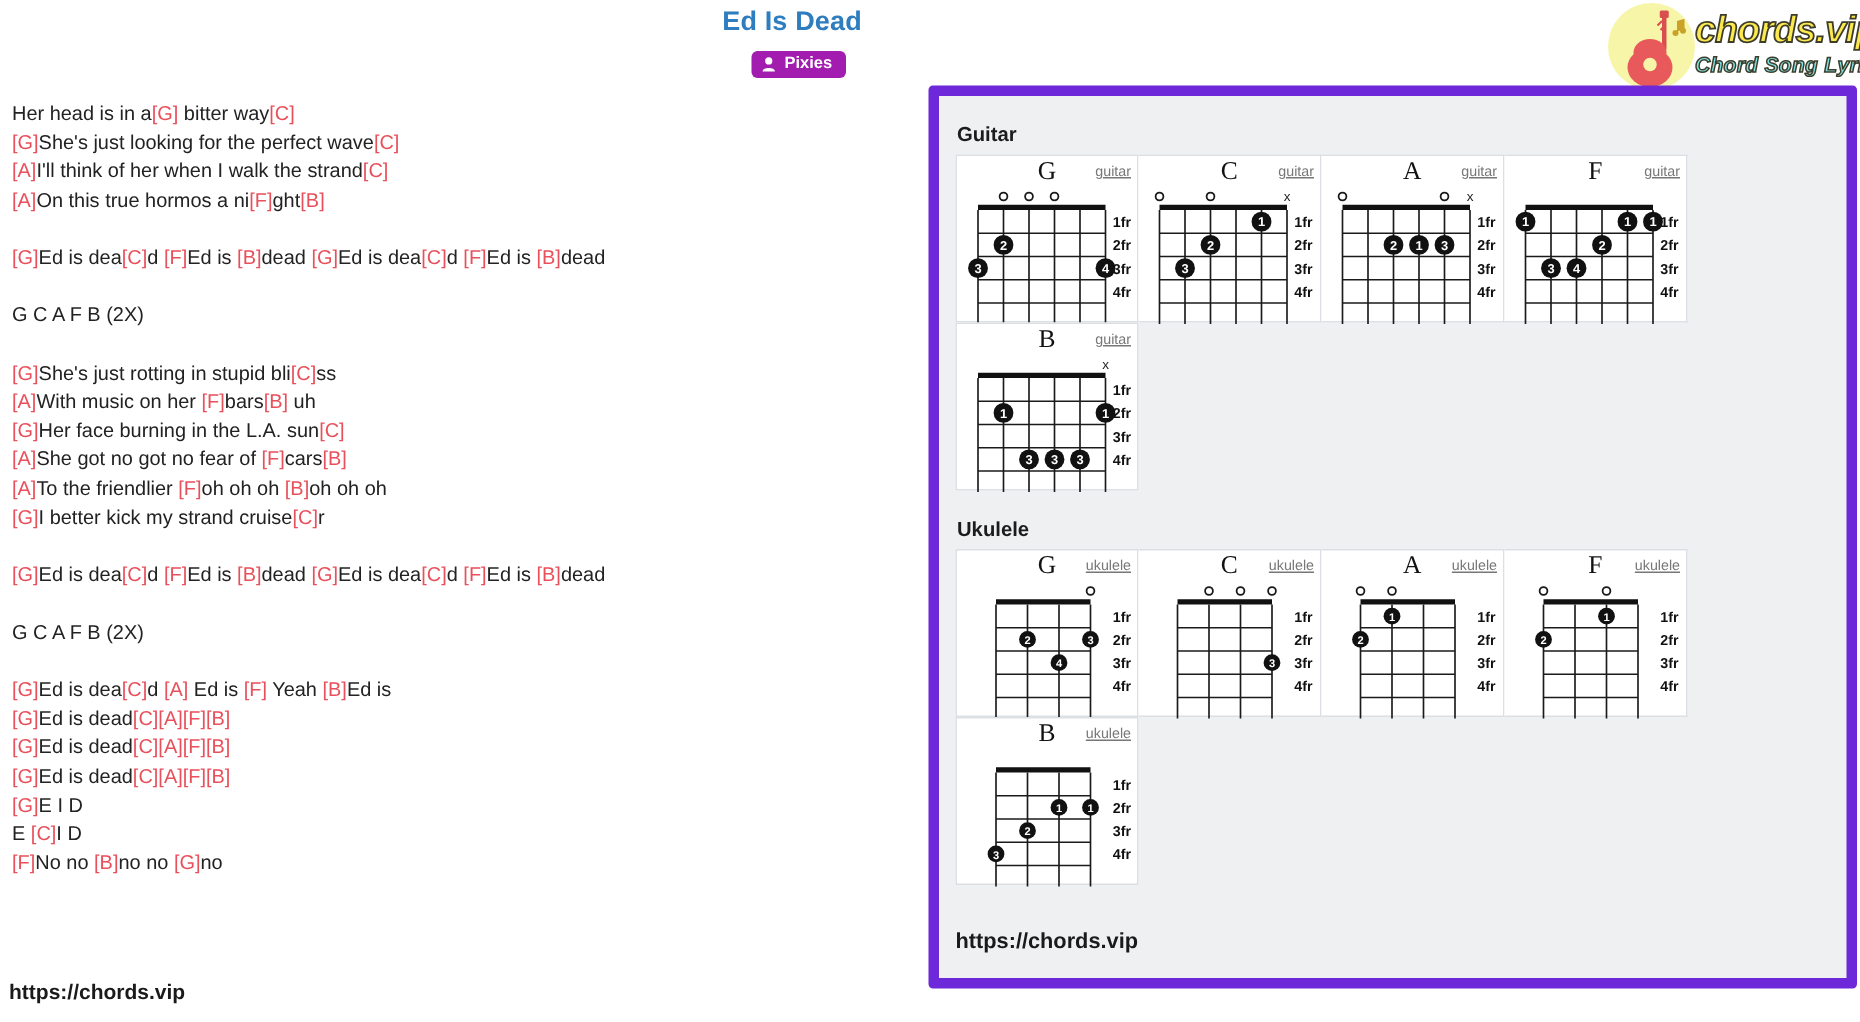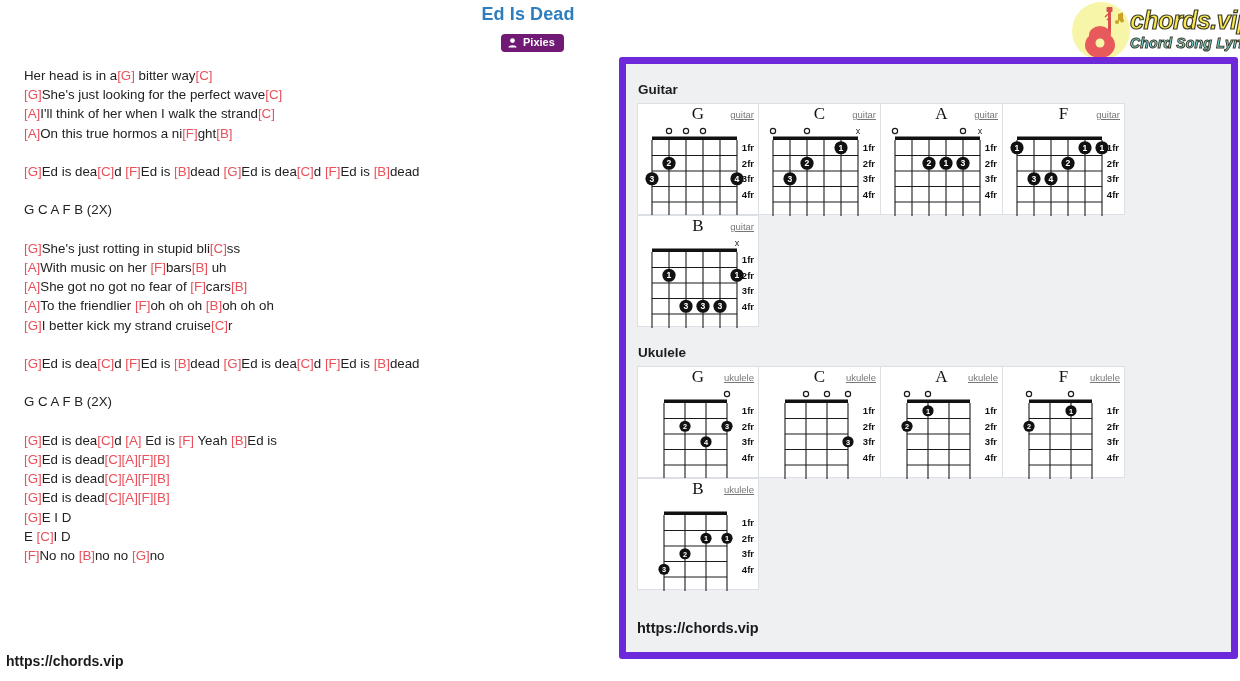--- a/index.html
+++ b/index.html
@@ -16,21 +16,21 @@
   .title {
     position: absolute; left: 0; top: 0; width: 1056px;
     text-align: center;
     color: #2d7dbf;
     font-size: 18px; font-weight: bold;
     padding-top: 4px;
     letter-spacing: .1px;
   }
   .artist-badge {
     position: absolute; left: 501px; top: 34px;
-    background: #701a75;
+    background: #a21caf;
     color: #ffffff;
     font-size: 11px; font-weight: bold;
     border-radius: 4px;
     padding: 3px 9px 4px 7px;
     display: flex; align-items: center; gap: 6px;
     line-height: 1;
   }
   .person-icon { display: block; }
 
   
@@ -57,21 +57,21 @@
     font-size: 14px; font-weight: bold; font-style: italic;
     color: #7fe3e8;
     -webkit-text-stroke: 1px #3d3d2a;
     letter-spacing: .2px;
     margin-top: 3px;
     line-height: 1;
   }
 
   
   .lyrics {
-    position: absolute; left: 24px; top: 66px;
+    position: absolute; left: 8px; top: 66px;
     width: 600px;
     font-size: 13.3px;
     color: #222222;
     line-height: 19.2px;
   }
   .lyric-line { white-space: pre-wrap; min-height: 19.2px; }
   .lyric-line.blank { height: 19.2px; }
   .ch { color: #e8505b; }
   .lyrics-footer {
     position: absolute; left: 6px; top: 653px;
@@ -159,20 +159,21 @@
       <div class="lyric-line"><span class="ch">[G]</span><span>She's just looking for the perfect wave</span><span class="ch">[C]</span></div>
       <div class="lyric-line"><span class="ch">[A]</span><span>I'll think of her when I walk the strand</span><span class="ch">[C]</span></div>
       <div class="lyric-line"><span class="ch">[A]</span><span>On this true hormos a ni</span><span class="ch">[F]</span><span>ght</span><span class="ch">[B]</span></div>
       <div class="lyric-line blank">&nbsp;</div>
       <div class="lyric-line"><span class="ch">[G]</span><span>Ed is dea</span><span class="ch">[C]</span><span>d </span><span class="ch">[F]</span><span>Ed is </span><span class="ch">[B]</span><span>dead </span><span class="ch">[G]</span><span>Ed is dea</span><span class="ch">[C]</span><span>d </span><span class="ch">[F]</span><span>Ed is </span><span class="ch">[B]</span><span>dead</span></div>
       <div class="lyric-line blank">&nbsp;</div>
       <div class="lyric-line"><span>G C A F B (2X)</span></div>
       <div class="lyric-line blank">&nbsp;</div>
       <div class="lyric-line"><span class="ch">[G]</span><span>She's just rotting in stupid bli</span><span class="ch">[C]</span><span>ss</span></div>
       <div class="lyric-line"><span class="ch">[A]</span><span>With music on her </span><span class="ch">[F]</span><span>bars</span><span class="ch">[B]</span><span> uh</span></div>
+      <div class="lyric-line"><span class="ch">[G]</span><span>Her face burning in the L.A. sun</span><span class="ch">[C]</span></div>
       <div class="lyric-line"><span class="ch">[A]</span><span>She got no got no fear of </span><span class="ch">[F]</span><span>cars</span><span class="ch">[B]</span></div>
       <div class="lyric-line"><span class="ch">[A]</span><span>To the friendlier </span><span class="ch">[F]</span><span>oh oh oh </span><span class="ch">[B]</span><span>oh oh oh</span></div>
       <div class="lyric-line"><span class="ch">[G]</span><span>I better kick my strand cruise</span><span class="ch">[C]</span><span>r</span></div>
       <div class="lyric-line blank">&nbsp;</div>
       <div class="lyric-line"><span class="ch">[G]</span><span>Ed is dea</span><span class="ch">[C]</span><span>d </span><span class="ch">[F]</span><span>Ed is </span><span class="ch">[B]</span><span>dead </span><span class="ch">[G]</span><span>Ed is dea</span><span class="ch">[C]</span><span>d </span><span class="ch">[F]</span><span>Ed is </span><span class="ch">[B]</span><span>dead</span></div>
       <div class="lyric-line blank">&nbsp;</div>
       <div class="lyric-line"><span>G C A F B (2X)</span></div>
       <div class="lyric-line blank">&nbsp;</div>
       <div class="lyric-line"><span class="ch">[G]</span><span>Ed is dea</span><span class="ch">[C]</span><span>d </span><span class="ch">[A]</span><span> Ed is </span><span class="ch">[F]</span><span> Yeah </span><span class="ch">[B]</span><span>Ed is</span></div>
       <div class="lyric-line"><span class="ch">[G]</span><span>Ed is dead</span><span class="ch">[C][A][F][B]</span></div>

